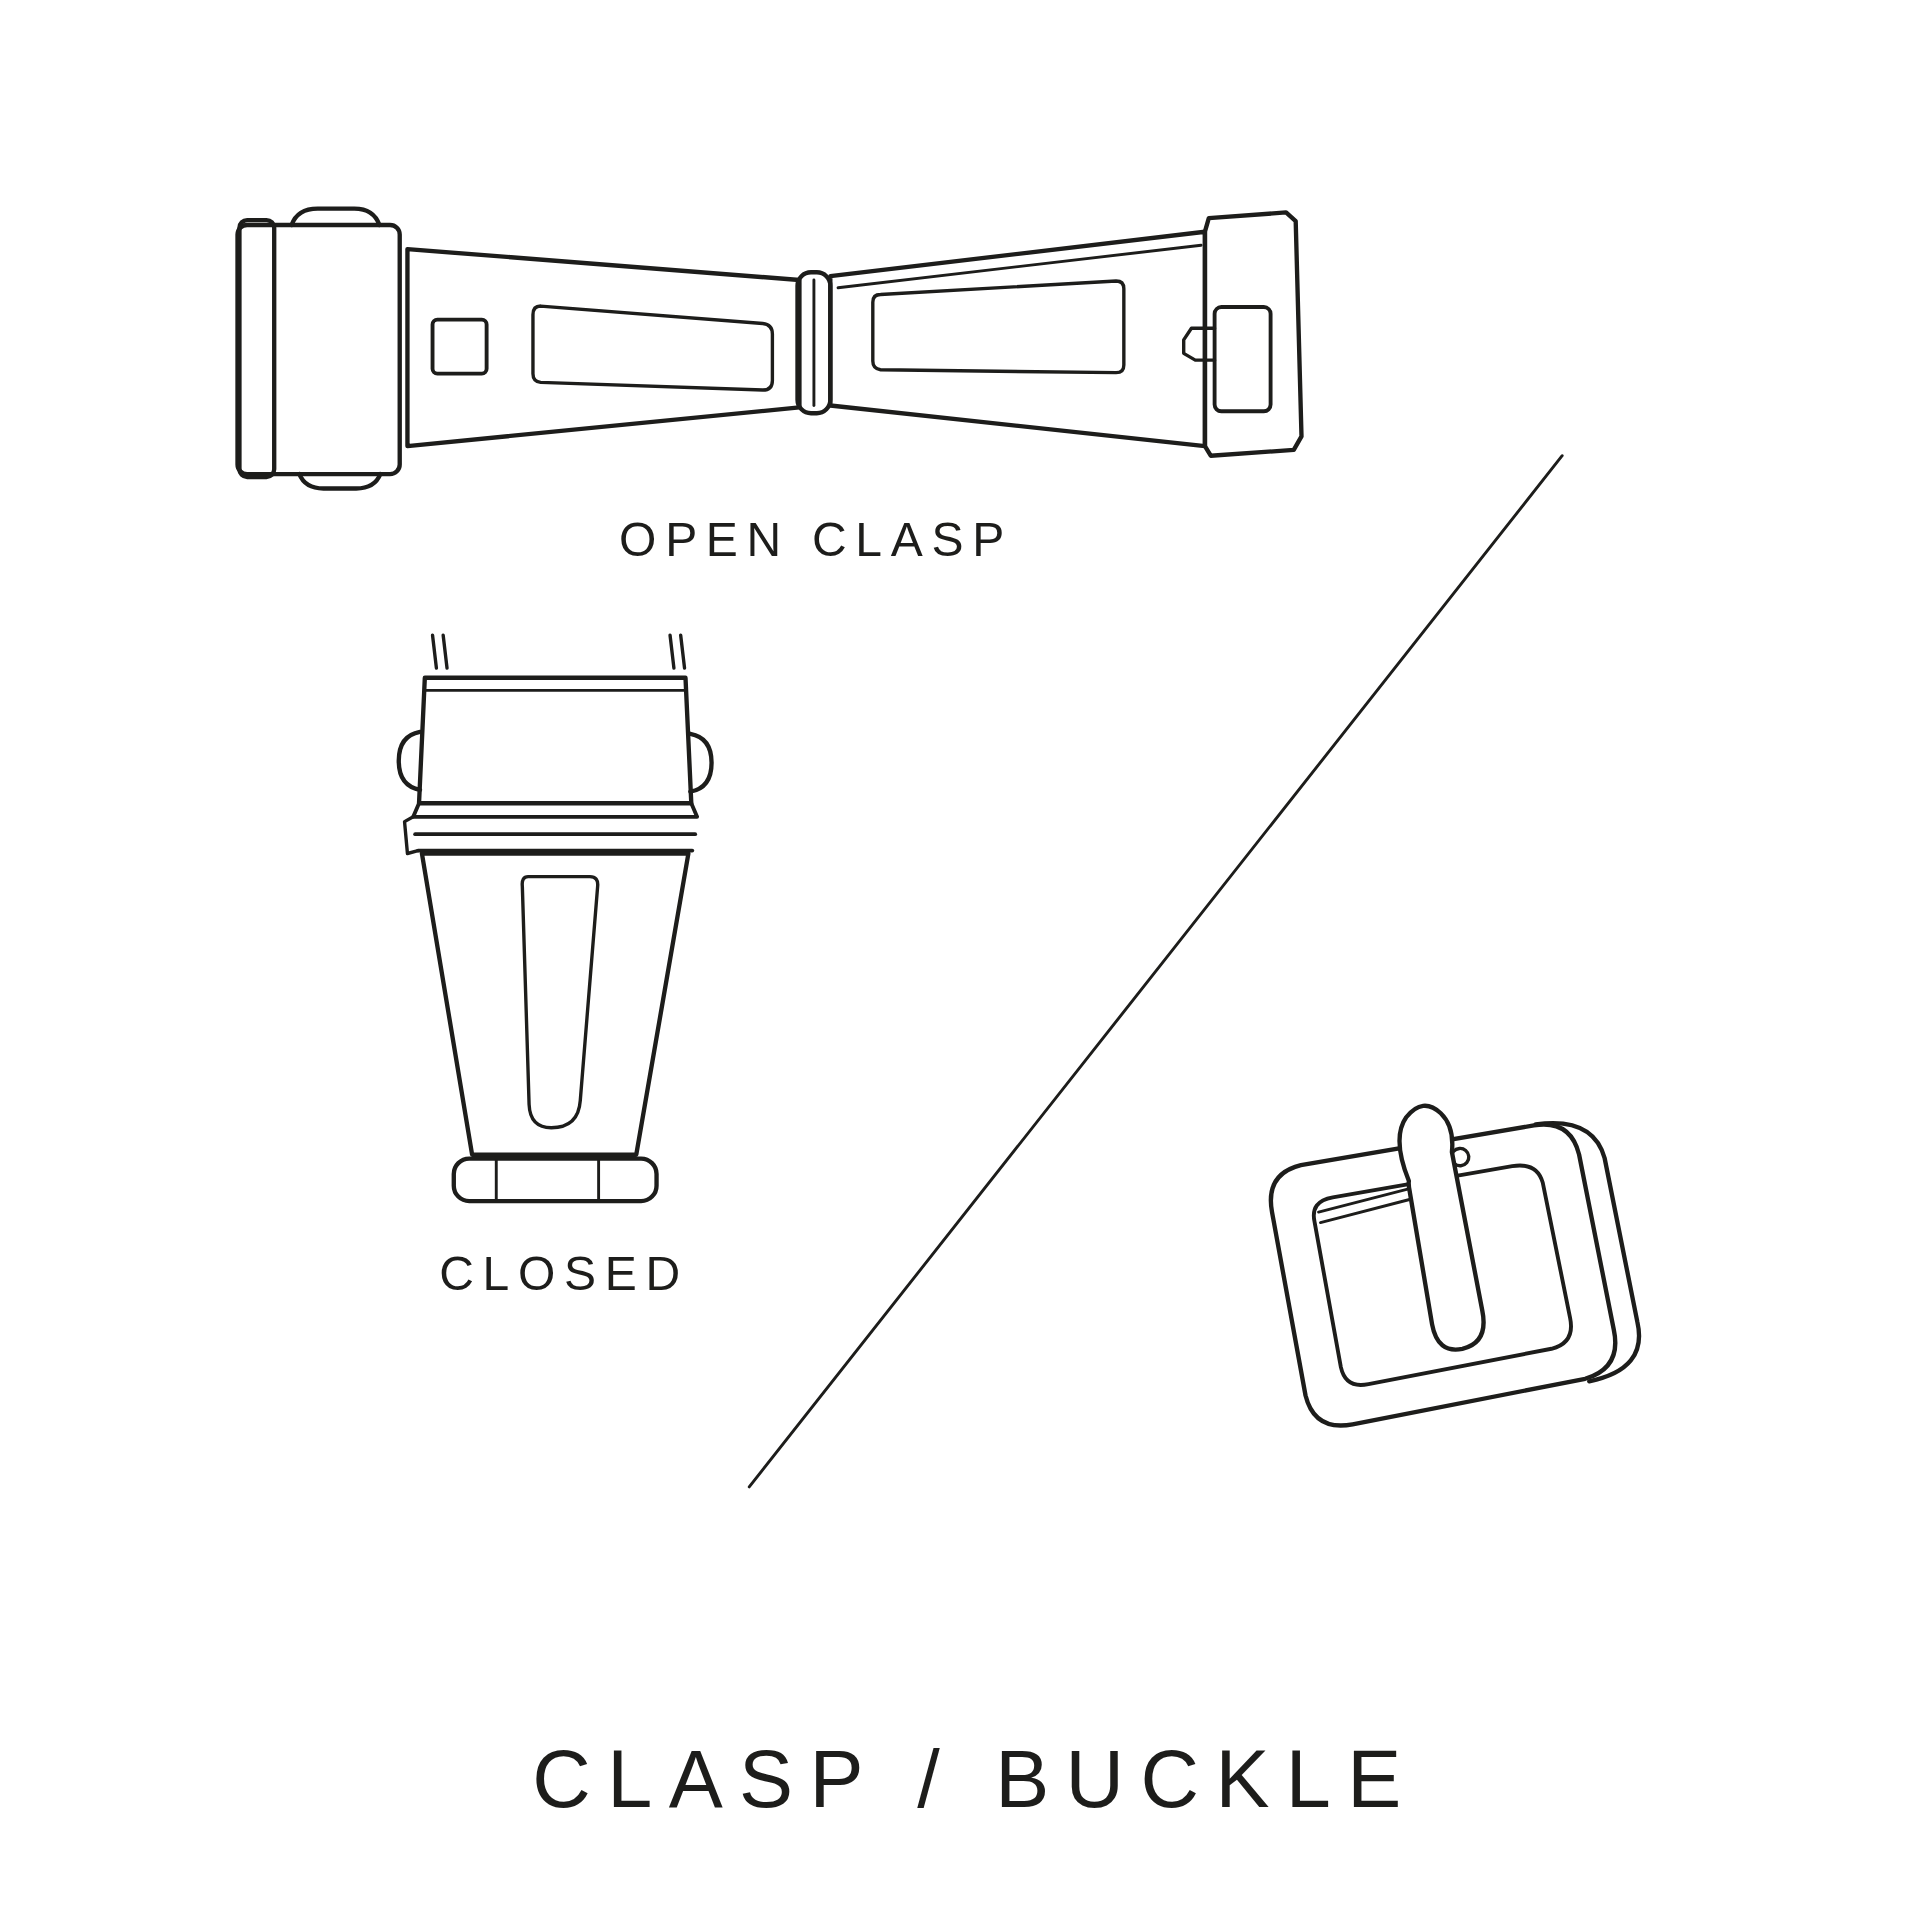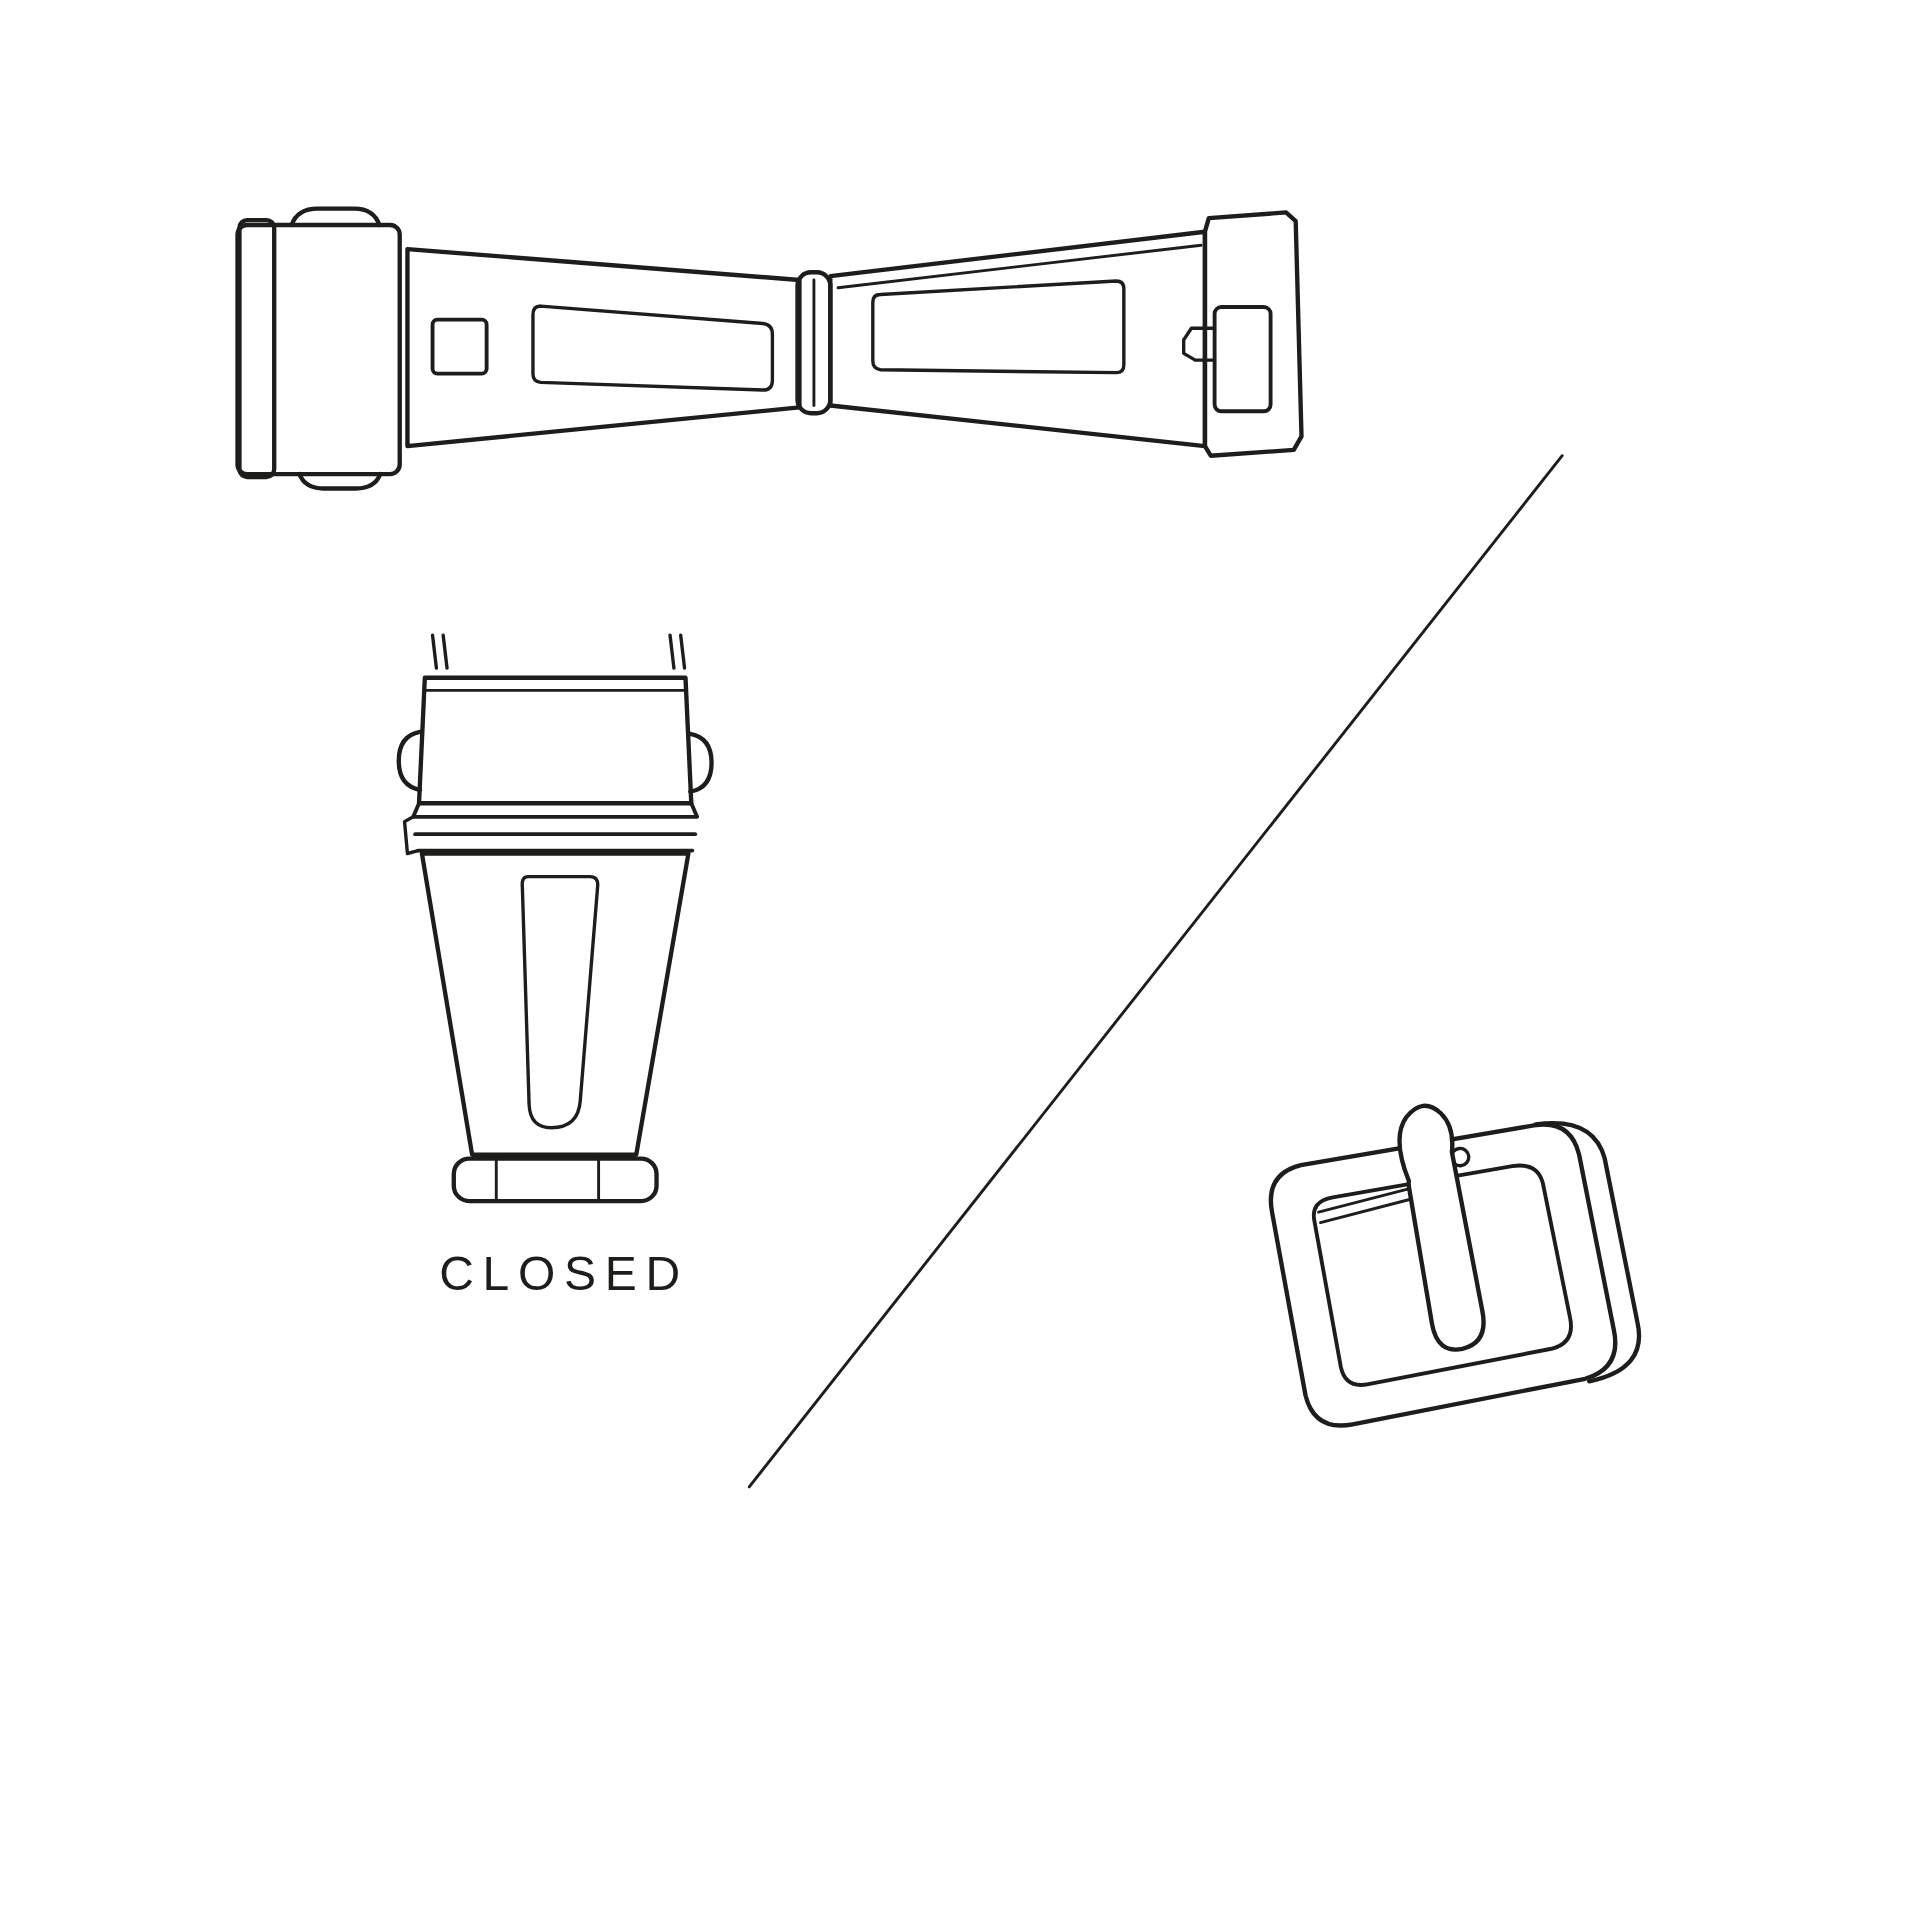--- a/index.html
+++ b/index.html
@@ -118,17 +118,19 @@
 
       <path d="M1398,1208 L1586,1192 Q1612,1190 1616,1212 L1632,1354 Q1635,1380 1610,1384 L1418,1404 Q1394,1407 1391,1384 L1377,1232 Q1374,1210 1398,1208 Z" stroke-width="4"></path>
 
       <path d="M1382,1222 L1478,1206 M1383,1233 L1478,1217" stroke-width="3"></path>
       <circle cx="1533" cy="1178" r="9" stroke-width="3.5"></circle>
 
       <path d="M1478,1198 Q1464,1152 1481,1132 Q1500,1112 1517,1131 Q1530,1146 1525,1172 L1542,1338 Q1546,1372 1518,1376 Q1492,1379 1489,1348 L1478,1210 Q1477,1202 1478,1198 Z" fill="#ffffff"></path>
     </g>
   </svg>
 
+  <div class="label label-open-clasp">OPEN CLASP</div>
 
   <div class="label label-closed">CLOSED</div>
 
+  <div class="diagram-title">CLASP / BUCKLE</div>
 </div>
 
 
 </body></html>

